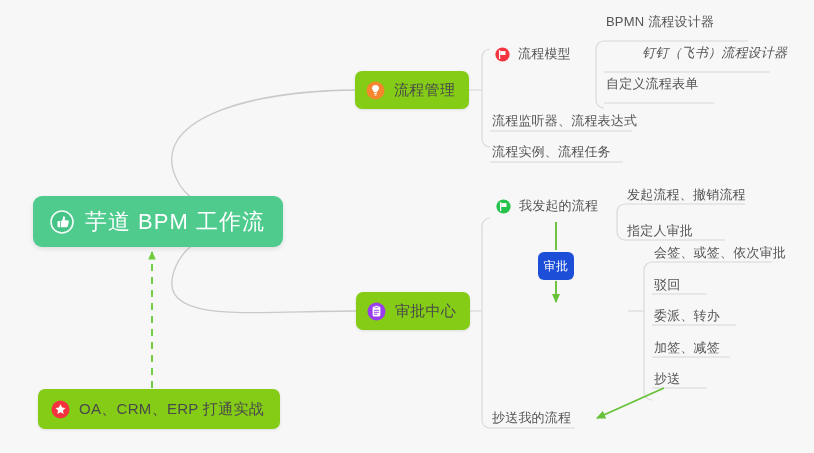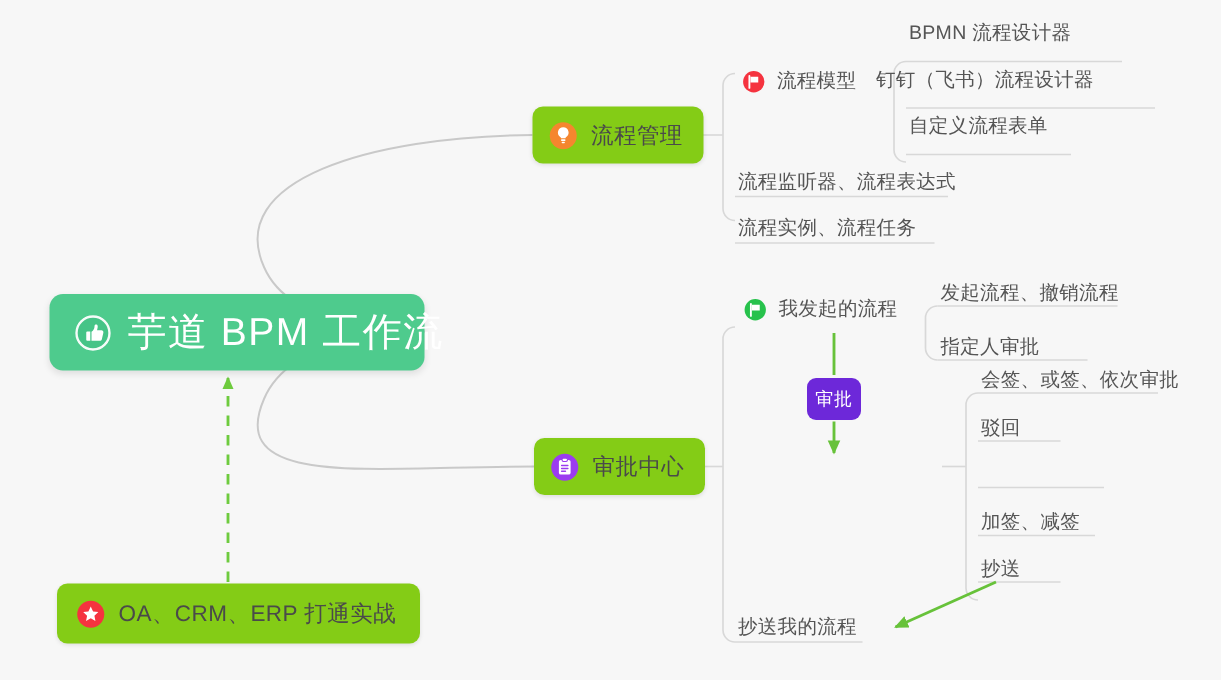--- a/index.html
+++ b/index.html
@@ -52,21 +52,21 @@
     top: 196px;
     width: 250px;
     height: 51px;
     background: #4ecb8d;
     border-radius: 9px;
     padding: 0 16px;
     box-shadow: 0 2px 5px rgba(0,0,0,0.10);
   }
   #root-node .label {
     color: #ffffff;
-    font-size: 26px;
+    font-size: 22px;
     letter-spacing: 1px;
     margin-left: 10px;
   }
 
   
   #node-process-mgmt {
     left: 355px;
     top: 71px;
     height: 38px;
     padding: 0 14px 0 11px;
@@ -120,21 +120,21 @@
     box-sizing: border-box;
   }
 
   
   #chip-approval {
     position: absolute;
     left: 538px;
     top: 252px;
     width: 36px;
     height: 28px;
-    background: #6d28d9;
+    background: #1d4ed8;
     border-radius: 6px;
     display: flex;
     align-items: center;
     justify-content: center;
     color: #ffffff;
     font-size: 12px;
     letter-spacing: 0.5px;
   }
 </style>
 </head>
@@ -228,21 +228,21 @@
       <svg width="15" height="15" viewBox="0 0 15 15">
         <circle cx="7.5" cy="7.5" r="7.1" fill="#f5333f"></circle>
         <path d="M4.6 3.6 v8.0" stroke="#ffffff" stroke-width="1.25" stroke-linecap="round"></path>
         <path d="M5.3 4.1 h5.2 v3.9 h-5.2 z" fill="#ffffff"></path>
       </svg>
     </span>
     <span class="txt">流程模型</span>
   </div>
 
   <div class="leaf" style="left:606px; top:13px;">BPMN 流程设计器</div>
-  <div class="leaf" style="left:584px; top:44px;">钉钉（飞书）流程设计器</div>
+  <div class="leaf" style="left:642px; top:44px;font-style:italic;">钉钉（飞书）流程设计器</div>
   <div class="leaf" style="left:606px; top:75px;">自定义流程表单</div>
 
   <div class="leaf" style="left:492px; top:143px;">流程实例、流程任务</div>
   <div class="leaf" style="left:492px; top:112px;">流程监听器、流程表达式</div>
 
   <div class="card" id="node-approval-center">
     <span class="ico">
       <svg width="19" height="19" viewBox="0 0 19 19">
         <circle cx="9.5" cy="9.5" r="9" fill="#9b3cf0"></circle>
         <rect x="5.6" y="4.6" width="7.8" height="9.8" rx="1.3" fill="#ffffff"></rect>
@@ -263,20 +263,21 @@
     </span>
     <span class="txt">我发起的流程</span>
   </div>
 
   <div class="leaf" style="left:627px; top:186px;">发起流程、撤销流程</div>
   <div class="leaf" style="left:627px; top:222px;">指定人审批</div>
 
 
   <div class="leaf" style="left:654px; top:244px;">会签、或签、依次审批</div>
   <div class="leaf" style="left:654px; top:276px;">驳回</div>
+  <div class="leaf" style="left:654px; top:307px;">委派、转办</div>
   <div class="leaf" style="left:654px; top:339px;">加签、减签</div>
   <div class="leaf" style="left:654px; top:370px;">抄送</div>
 
   <div class="leaf" style="left:492px; top:409px;">抄送我的流程</div>
 
   <div id="chip-approval">审批</div>
 
   <div class="card" id="node-integration">
     <span class="ico">
       <svg width="19" height="19" viewBox="0 0 19 19">

